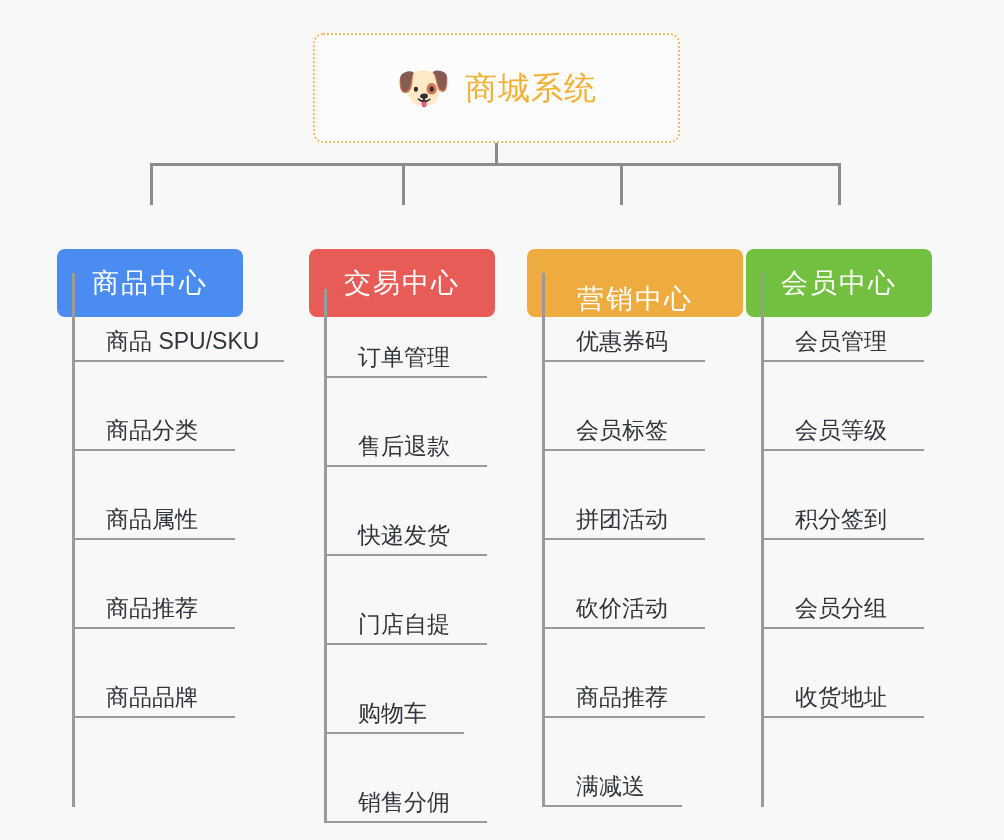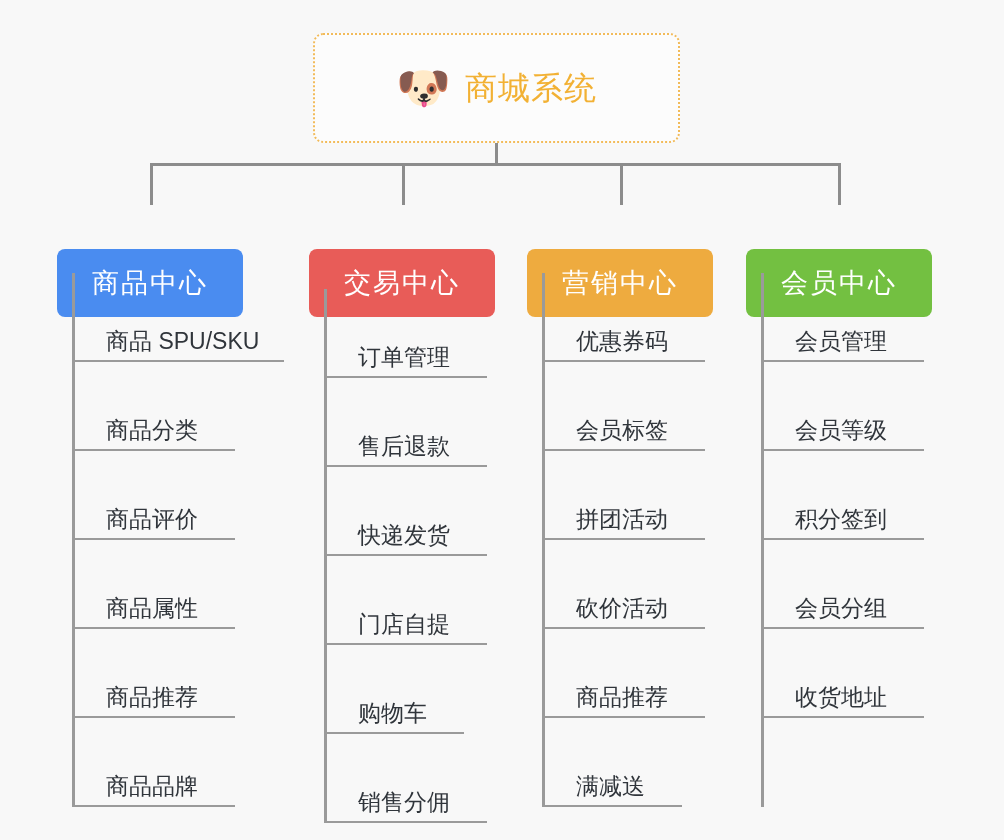--- a/index.html
+++ b/index.html
@@ -134,24 +134,20 @@
         <div class="spine" style="height: 534px;"></div>
         <div class="leaf-item">
           <span class="leaf-label">商品 SPU/SKU</span>
           <div class="leaf-rule" style="width: 212px;"></div>
         </div>
         <div class="leaf-item">
           <span class="leaf-label">商品分类</span>
           <div class="leaf-rule" style="width: 163px;"></div>
         </div>
         <div class="leaf-item">
-          <span class="leaf-label">商品评价</span>
-          <div class="leaf-rule" style="width: 163px;"></div>
-        </div>
-        <div class="leaf-item">
           <span class="leaf-label">商品属性</span>
           <div class="leaf-rule" style="width: 163px;"></div>
         </div>
         <div class="leaf-item">
           <span class="leaf-label">商品推荐</span>
           <div class="leaf-rule" style="width: 163px;"></div>
         </div>
         <div class="leaf-item">
           <span class="leaf-label">商品品牌</span>
           <div class="leaf-rule" style="width: 163px;"></div>
@@ -180,21 +176,21 @@
         </div>
         <div class="leaf-item">
           <span class="leaf-label">购物车</span>
           <div class="leaf-rule" style="width: 140px;"></div>
         </div>
         <div class="leaf-item">
           <span class="leaf-label">销售分佣</span>
           <div class="leaf-rule" style="width: 163px;"></div>
         </div>
       </div>
-      <div class="cat-box" style="left: 527px; top: 205px; width: 186px; background: rgb(238, 171, 63);">
+      <div class="cat-box" style="left: 527px; top: 205px; width: 216px; background: rgb(238, 171, 63); align-items: flex-end;">
         <span>营销中心</span>
       </div>
       <div class="leaf-col" style="left: 542px;">
         <div class="spine" style="height: 534px;"></div>
         <div class="leaf-item">
           <span class="leaf-label">优惠券码</span>
           <div class="leaf-rule" style="width: 163px;"></div>
         </div>
         <div class="leaf-item">
           <span class="leaf-label">会员标签</span>

